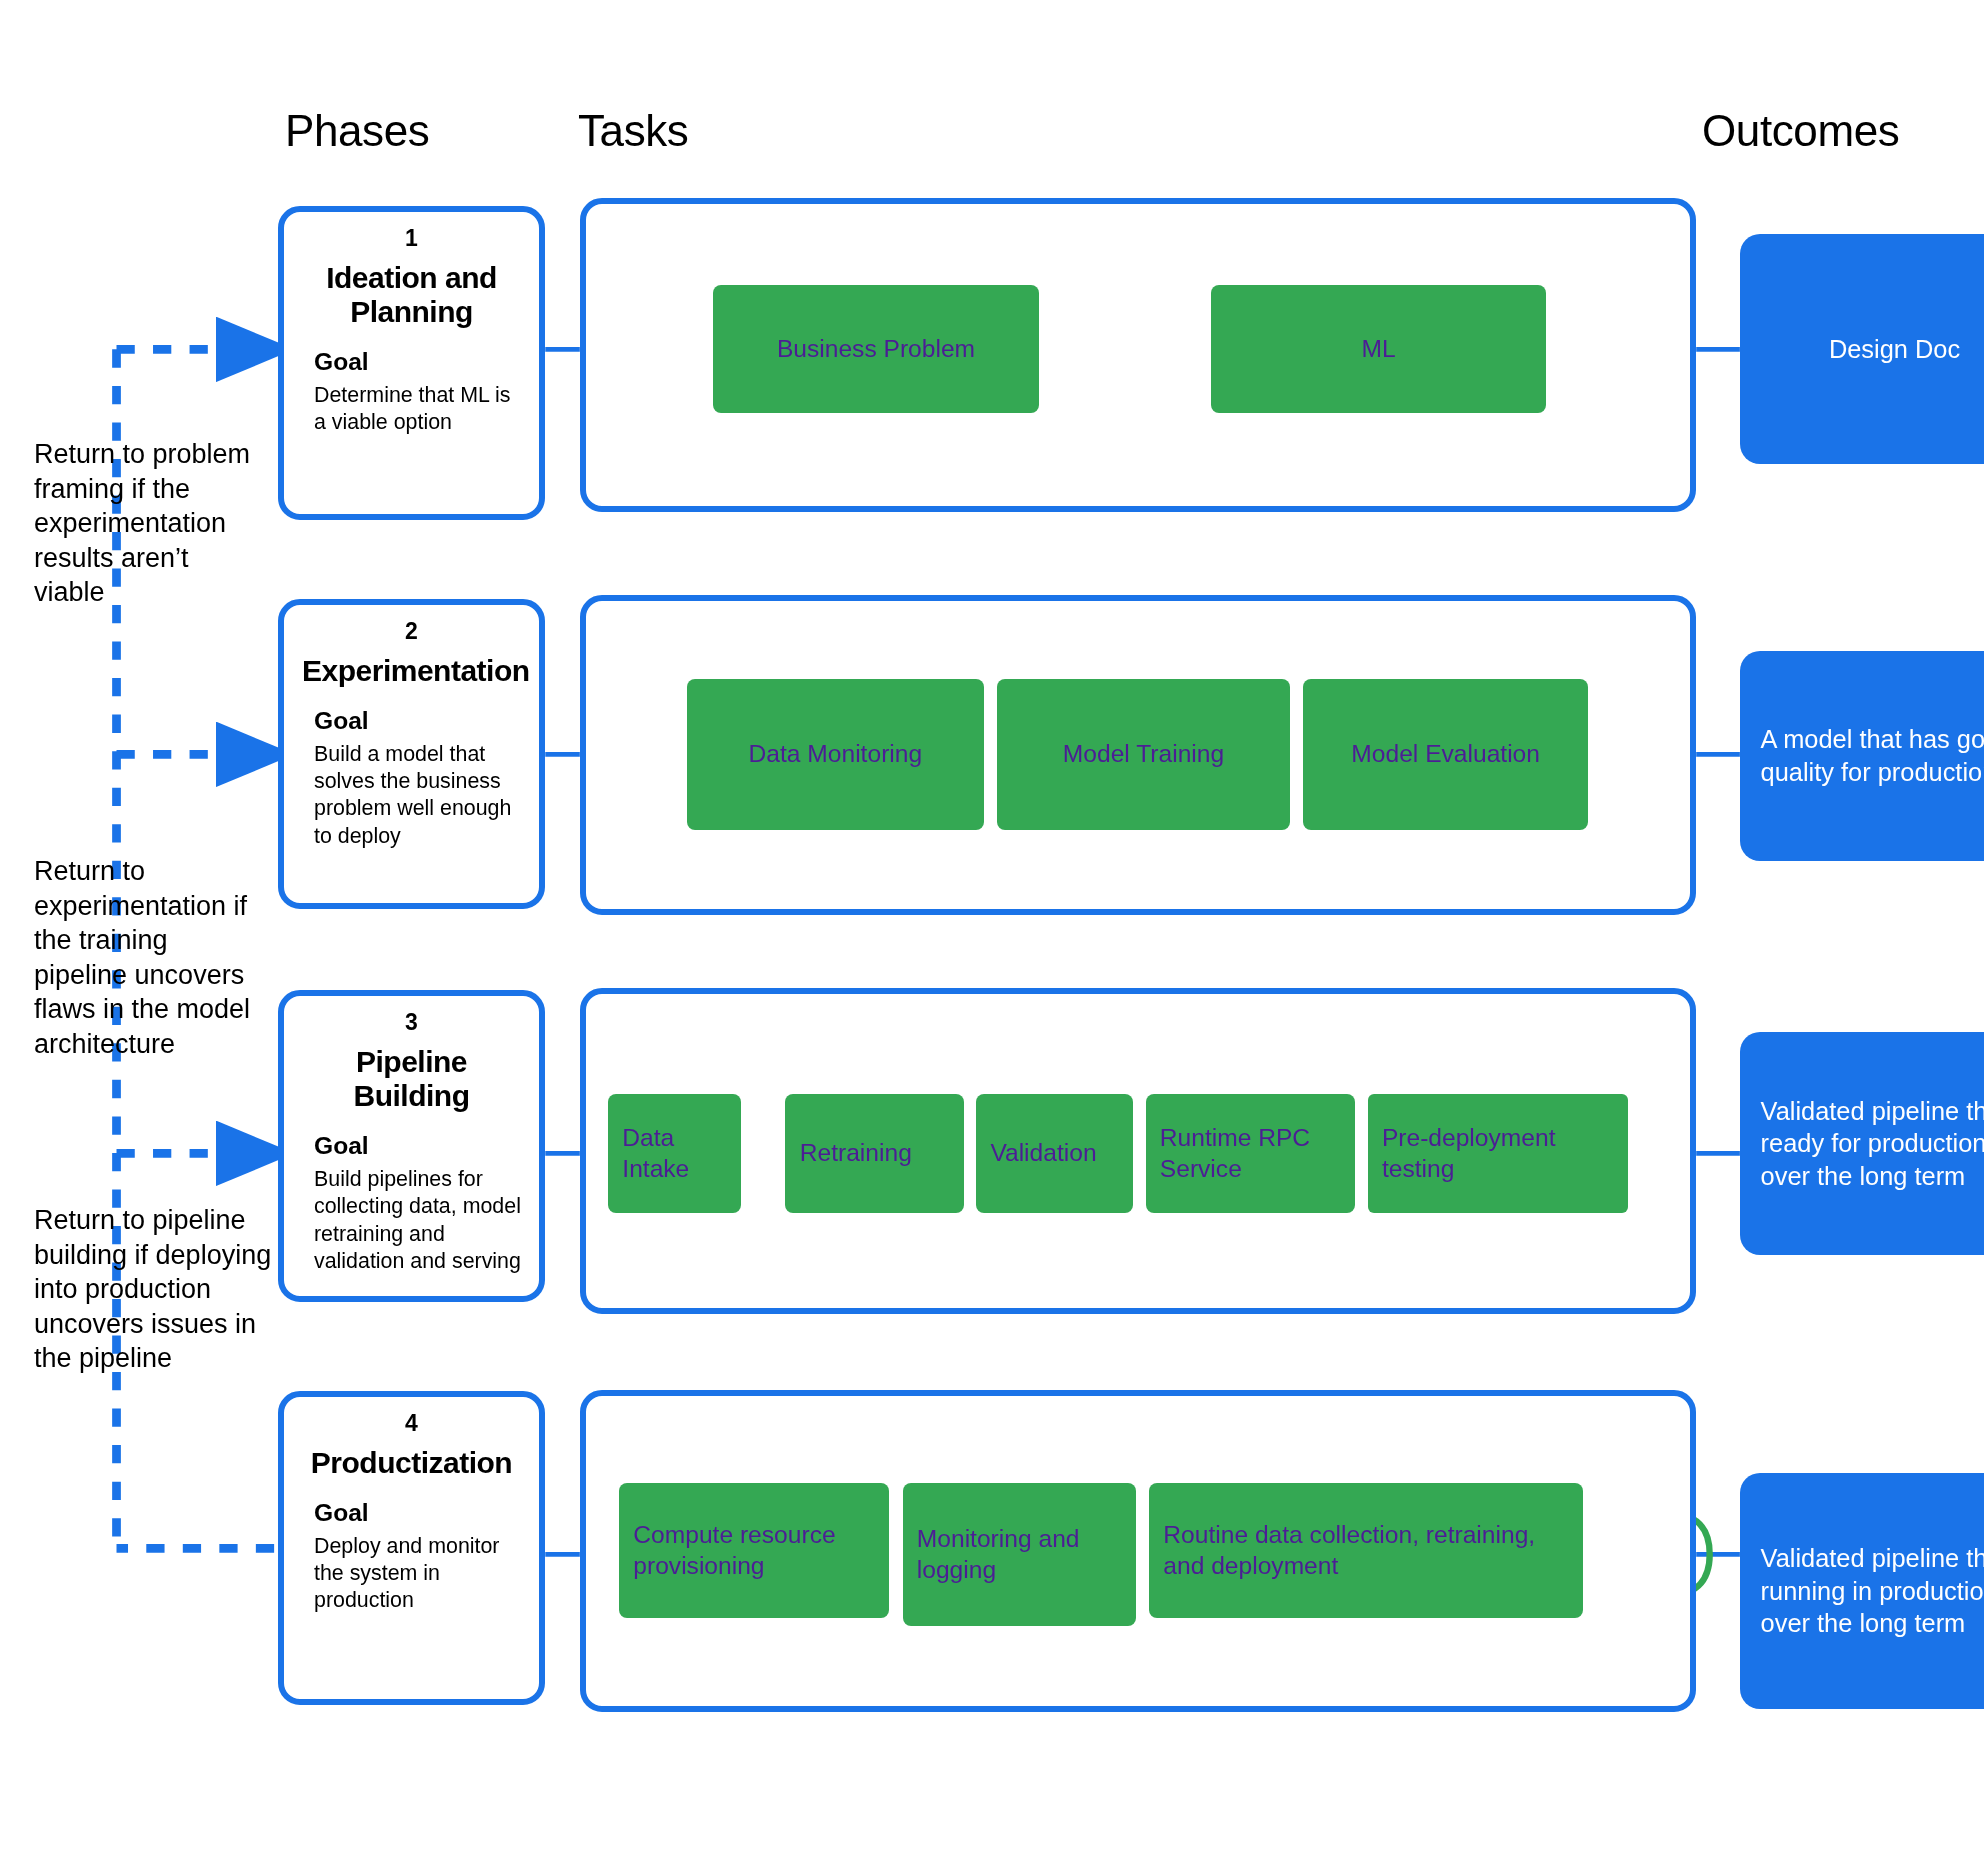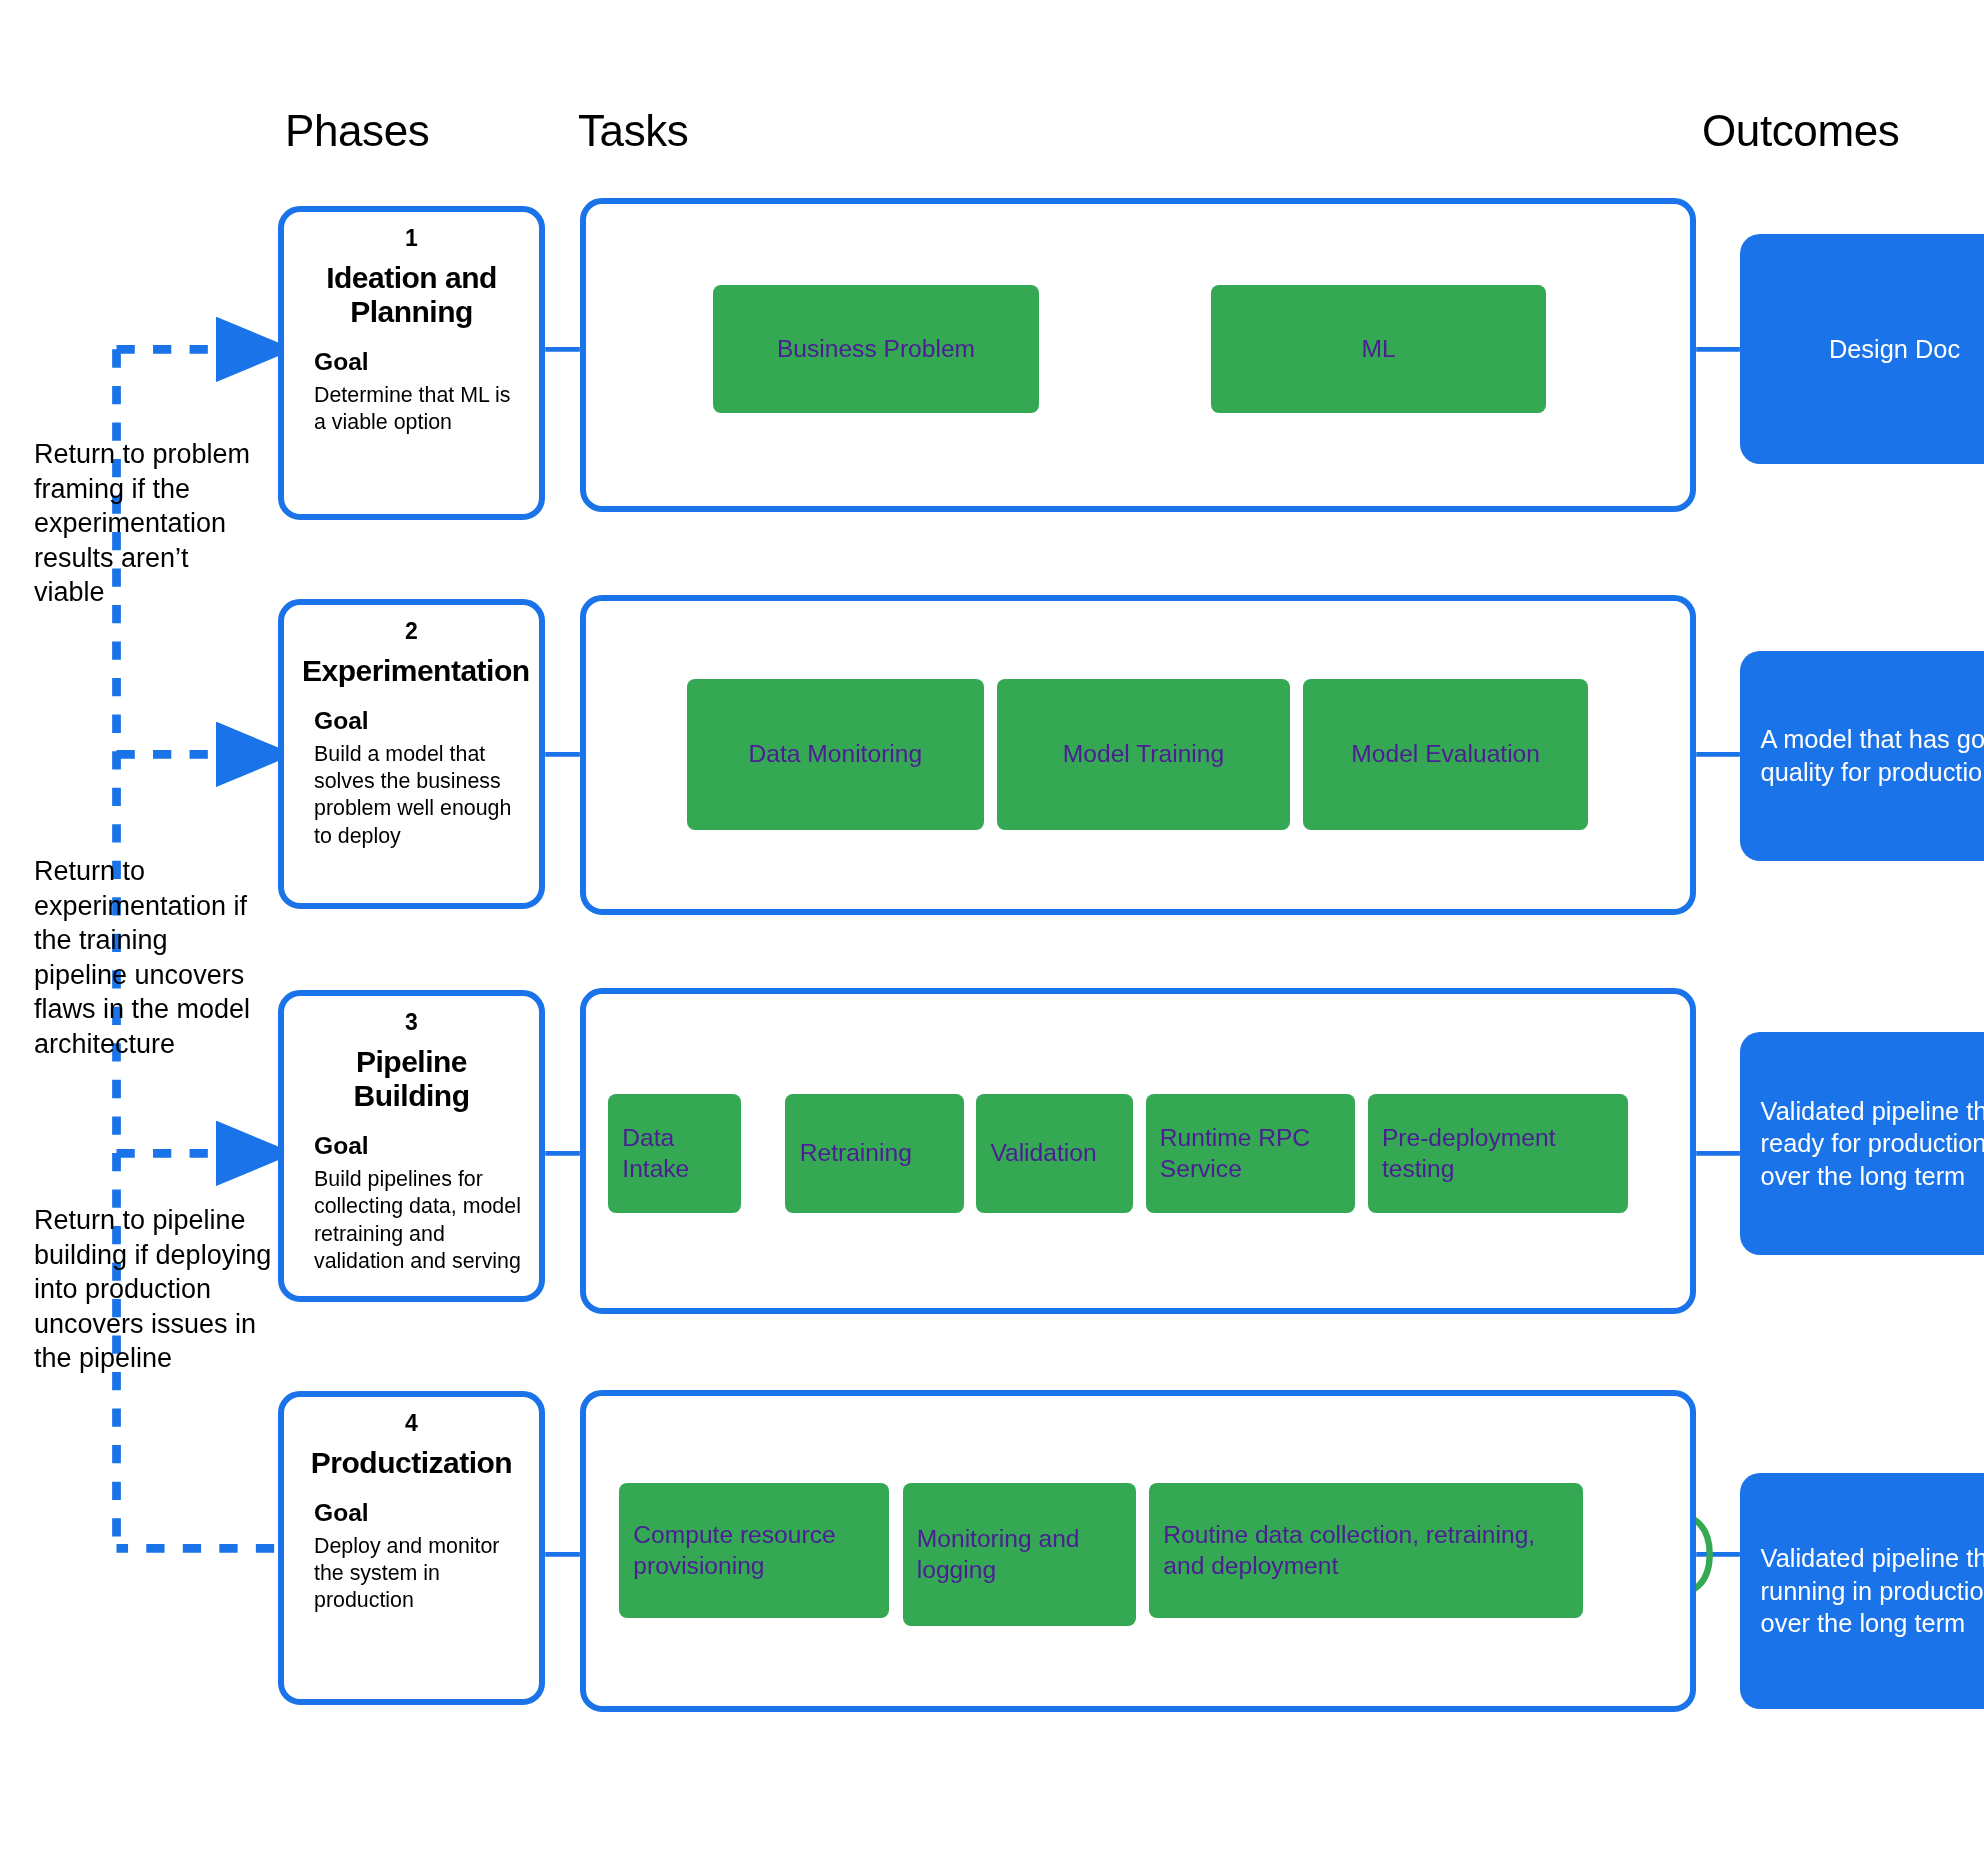--- a/index.html
+++ b/index.html
@@ -262,21 +262,21 @@
 
   <div class="task-row" style="left:608px;top:1094px;width:1020px;height:119px;">
     <div class="task-box tb-left" style="width:142px;height:119px;">Data Intake</div>
     <div style="width:13.5px;"></div>
     <div class="task-box tb-left" style="width:191px;height:119px;margin-left:32px;">Retraining</div>
     <div style="width:13.5px;"></div>
     <div class="task-box tb-left" style="width:168px;height:119px;">Validation</div>
     <div style="width:13.5px;"></div>
     <div class="task-box tb-left" style="width:225px;height:119px;">Runtime RPC Service</div>
     <div style="width:13.5px;"></div>
-    <div class="task-box tb-left" style="width:280px;height:119px;">Pre-deployment testing</div>
+    <div class="task-box tb-left" style="width:280px;height:119px;border-radius:6px;">Pre-deployment testing</div>
   </div>
 
   <div class="outcome-box" style="left:1740px;top:1032px;width:309px;height:223px;">Validated pipeline that’s ready for production over the long term</div>
 
   <div class="phase-card" style="left:278px;top:1391px;width:267px;height:314px;">
     <div class="phase-num">4</div>
     <div class="phase-title">Productization</div>
     <div class="phase-goal-wrap">
       <div class="phase-goal-label">Goal</div>
       <div class="phase-goal-text">Deploy and monitor the system in production</div>

